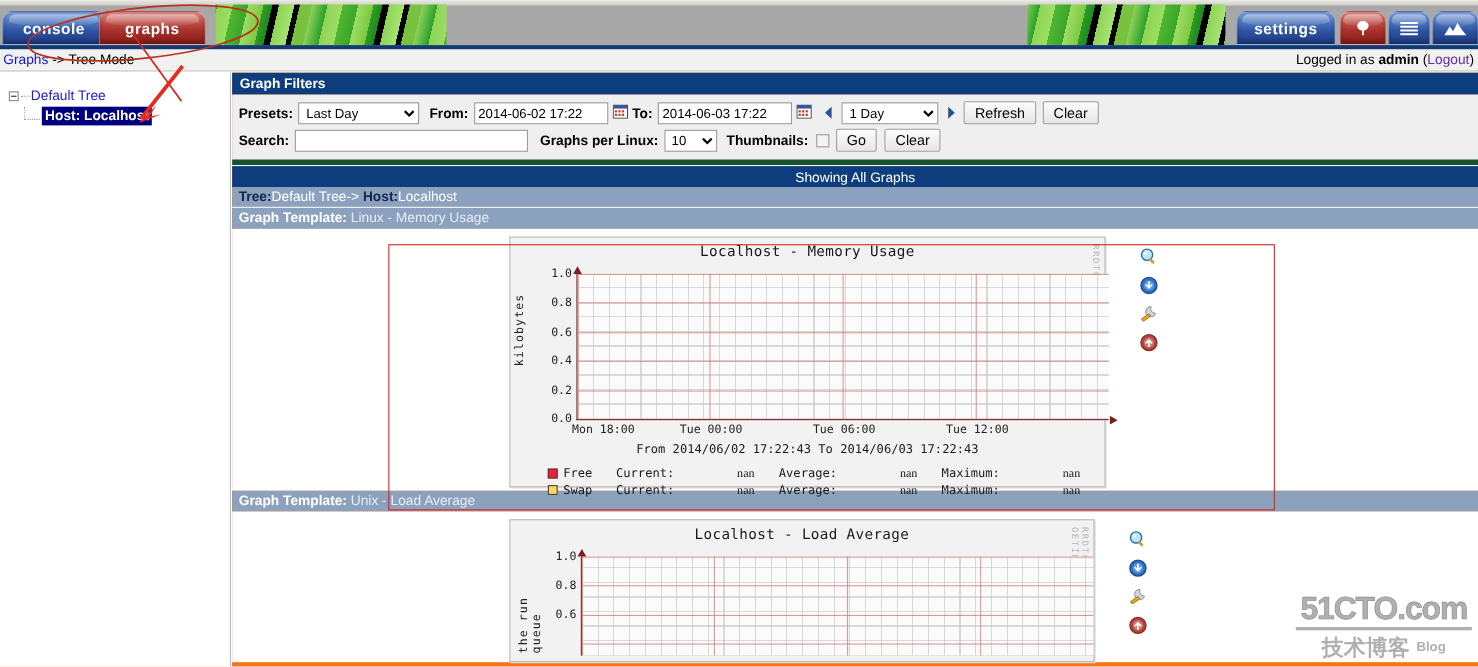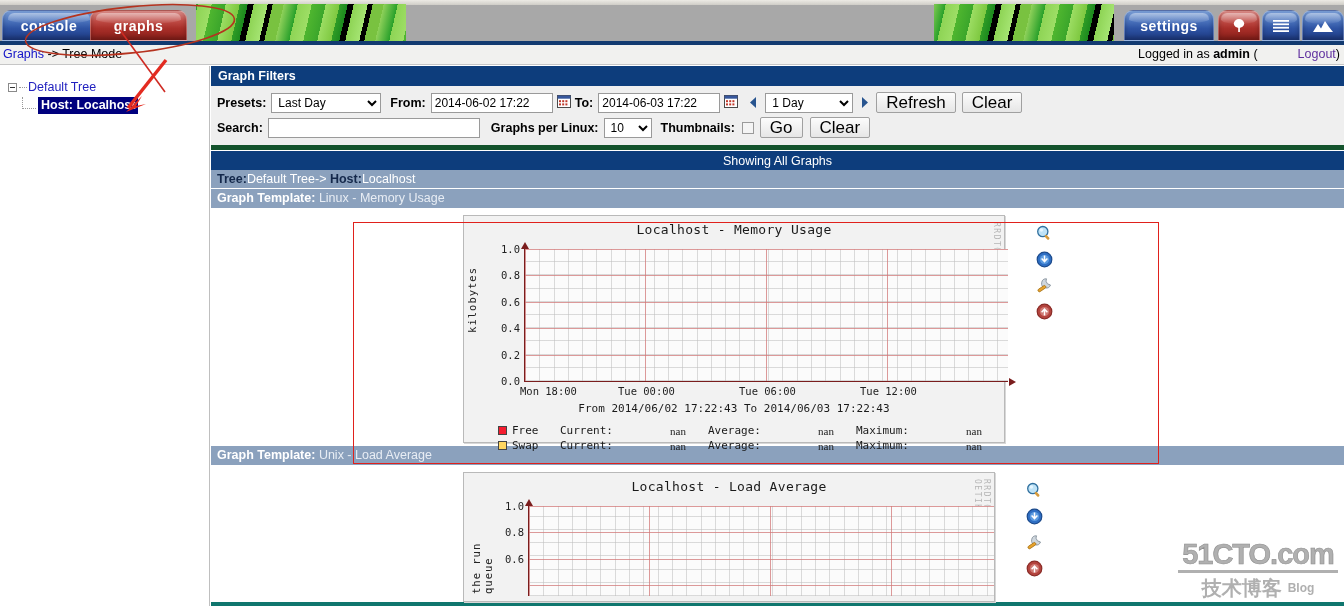--- a/index.html
+++ b/index.html
@@ -93,21 +93,21 @@
     position: absolute; top: 45px; left: 0;
     width: 1344px; height: 20px;
     background: #f1f1ef;
     border-bottom: 1px solid #c6c6c6;
     font-size: 12.5px;
   }
   .crumb-left { position: absolute; left: 3px; top: 2px; }
   .crumb-left a { color: #1414c8; text-decoration: none; }
   .crumb-right { position: absolute; right: 4px; top: 2px; }
   .crumb-right b { font-weight: bold; }
-  .crumb-right a { color: #5f2f9f; text-decoration: none; margin-left: 40px; }
+  .crumb-right a { color: #5f2f9f; text-decoration: none; }
 
   
   .sidebar {
     position: absolute; top: 66px; left: 0;
     width: 210px; height: 540px;
     background: #fff;
     border-right: 1px solid #bfbfbf;
     padding: 12px 0 0 8px;
     font-size: 12.5px;
   }
@@ -136,21 +136,21 @@
   .tree-selected {
     background: #00007e; color: #fff; padding: 1px 3px 2px 3px;
     font-weight: bold; text-decoration: none; display: inline-block;
     line-height: 14px;
   }
 
   
   .main {
     position: absolute; top: 66px; left: 211px;
     width: 1133px; height: 540px;
-    background: #0f766e;
+    background: #f97316;
     overflow: hidden;
   }
   .panel-title {
     background: #0d3d7c; color: #fff;
     font-weight: bold; font-size: 12.5px;
     padding: 3px 7px; height: 20px; line-height: 14px;
   }
   .filters {
     background: #efefef;
     border-bottom: 5px solid #14532d;
@@ -162,21 +162,21 @@
     font-family: "Liberation Sans", sans-serif; font-size: 12px;
     height: 20px; border: 1px solid #9a9a9a; background: #fff;
     padding: 0 2px;
   }
   input.ui {
     font-family: "Liberation Sans", sans-serif; font-size: 12px;
     height: 20px; border: 1px solid #9a9a9a; background: #fff;
     padding: 1px 3px;
   }
   button.ui {
-    font-family: "Liberation Sans", sans-serif; font-size: 17px;
+    font-family: "Liberation Sans", sans-serif; font-size: 13px;
     height: 21px; padding: 0 9px;
     border: 1px solid #a0a0a0; border-radius: 2px;
     background: linear-gradient(#fcfcfc, #e6e6e6);
     cursor: pointer;
   }
   .cal-icon { margin: 0 4px; cursor: pointer; }
   .arrow-btn { margin: 0 5px; cursor: pointer; display: inline-flex; }
   .chk {
     width: 12px; height: 12px; border: 1px solid #9a9a9a;
     background: #f4f4f4; display: inline-block; margin: 0 6px 0 2px;

